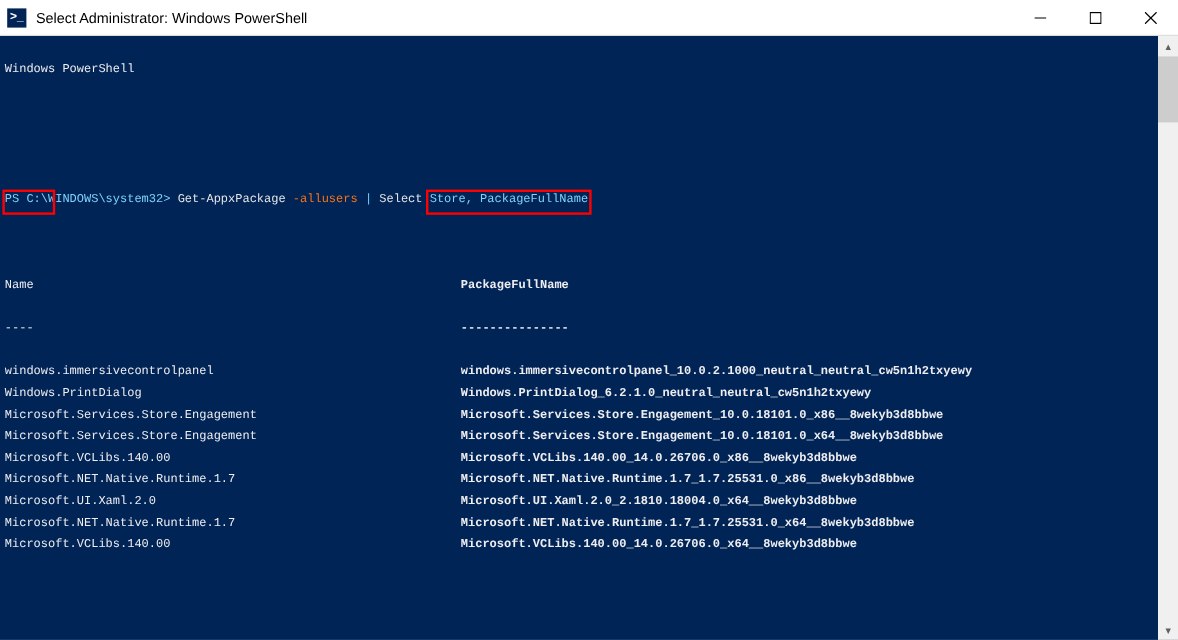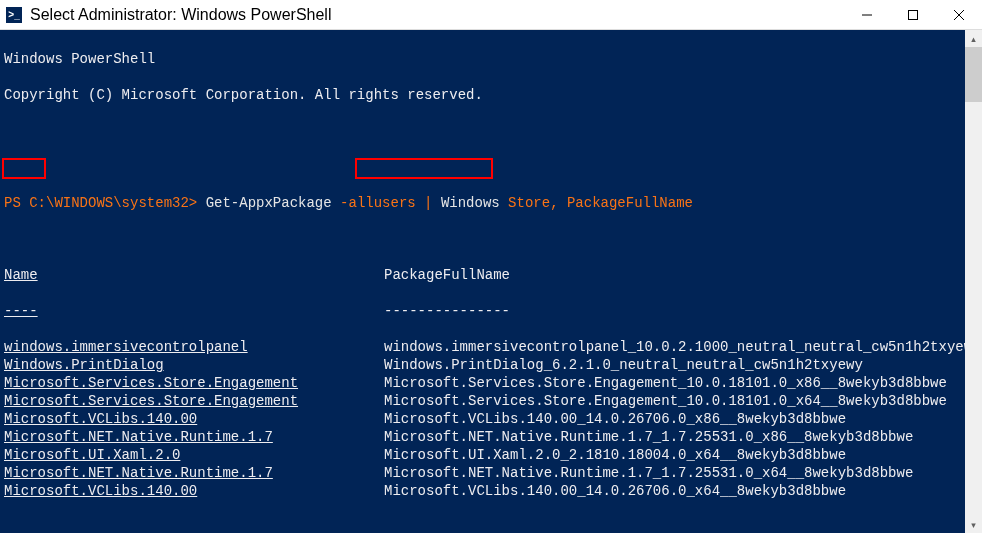--- a/index.html
+++ b/index.html
@@ -25,21 +25,21 @@
       background: #012456;
       margin-right: 8px;
       display: flex;
       align-items: center;
       justify-content: center;
       color: #fff;
       font-size: 10px;
       font-weight: bold;
     }
     .titlebar .title {
-      font-size: 16px;
+      font-size: 12px;
       color: #000;
     }
     .win-controls {
       position: absolute;
       right: 0;
       top: 0;
       display: flex;
       height: 30px;
     }
     .win-btn {
@@ -57,21 +57,21 @@
       width: 100%;
       height: calc(100% - 30px);
       background: #012456;
     }
     .console {
       width: calc(100% - 17px);
       height: 100%;
       background: #012456;
       color: #eeedf0;
       font-family: Consolas, "Courier New", monospace;
-      font-size: 14px;
+      font-size: 10px;
       line-height: 18px;
       padding: 2px 4px;
       white-space: pre;
       overflow: hidden;
       position: relative;
     }
     .scrollbar {
       position: absolute;
       right: 0;
       top: 0;
@@ -93,26 +93,26 @@
     .scroll-up { top: 0; }
     .scroll-down { bottom: 0; }
     .scroll-thumb {
       position: absolute;
       top: 17px;
       width: 17px;
       height: 55px;
       background: #cdcdcd;
     }
     .yellow { color: #e5e5e5; }
-    .white { color: #f97316; }
+    .white { color: #7dd3fc; }
     .gray { color: #f97316; }
     .line { display: block; height: 18px; }
     .row { display: flex; }
-    .col-name { width: 380px; flex-shrink: 0; text-decoration: underline; }
-    .col-full { flex: 1; }
+    .col-name { width: 380px; flex-shrink: 0; }
+    .col-full { flex: 1; font-weight: bold; }
     .redbox {
       position: absolute;
       border: 2px solid #ff0000;
       pointer-events: none;
     }
   </style>
 </head>
 <body>
 
 <div class="titlebar">
@@ -134,24 +134,23 @@
           <line x1="0" y1="0" x2="10" y2="10" stroke-width="1"></line>
           <line x1="10" y1="0" x2="0" y2="10" stroke-width="1"></line>
         </svg>
     </div>
   </div>
 </div>
 
 <div class="console-wrap">
   <div class="console">
 <span class="line">Windows PowerShell</span>
-<span class="line">Copyright (C) Microsoft Corporation. All rights reserved.</span>
 <span class="line"></span>
 <span class="line"></span>
-<span class="line"><span class="white">PS C:\WINDOWS\system32&gt; </span><span class="yellow">Get-AppxPackage</span><span class="gray"> -allusers</span><span class="white"> | </span><span class="yellow">Windows</span><span class="white"> Store, PackageFullName</span></span>
+<span class="line"><span class="white">PS C:\WINDOWS\system32&gt; </span><span class="yellow">Get-AppxPackage</span><span class="gray"> -allusers</span><span class="white"> | </span><span class="yellow">Select</span><span class="white"> Store, PackageFullName</span></span>
 <span class="line"></span>
 <span class="line row"><span class="col-name">Name</span><span class="col-full">PackageFullName</span></span>
 <span class="line row"><span class="col-name">----</span><span class="col-full">---------------</span></span>
 <div id="rows"><span class="line row"><span class="col-name">windows.immersivecontrolpanel</span><span class="col-full">windows.immersivecontrolpanel_10.0.2.1000_neutral_neutral_cw5n1h2txyewy</span></span><span class="line row"><span class="col-name">Windows.PrintDialog</span><span class="col-full">Windows.PrintDialog_6.2.1.0_neutral_neutral_cw5n1h2txyewy</span></span><span class="line row"><span class="col-name">Microsoft.Services.Store.Engagement</span><span class="col-full">Microsoft.Services.Store.Engagement_10.0.18101.0_x86__8wekyb3d8bbwe</span></span><span class="line row"><span class="col-name">Microsoft.Services.Store.Engagement</span><span class="col-full">Microsoft.Services.Store.Engagement_10.0.18101.0_x64__8wekyb3d8bbwe</span></span><span class="line row"><span class="col-name">Microsoft.VCLibs.140.00</span><span class="col-full">Microsoft.VCLibs.140.00_14.0.26706.0_x86__8wekyb3d8bbwe</span></span><span class="line row"><span class="col-name">Microsoft.NET.Native.Runtime.1.7</span><span class="col-full">Microsoft.NET.Native.Runtime.1.7_1.7.25531.0_x86__8wekyb3d8bbwe</span></span><span class="line row"><span class="col-name">Microsoft.UI.Xaml.2.0</span><span class="col-full">Microsoft.UI.Xaml.2.0_2.1810.18004.0_x64__8wekyb3d8bbwe</span></span><span class="line row"><span class="col-name">Microsoft.NET.Native.Runtime.1.7</span><span class="col-full">Microsoft.NET.Native.Runtime.1.7_1.7.25531.0_x64__8wekyb3d8bbwe</span></span><span class="line row"><span class="col-name">Microsoft.VCLibs.140.00</span><span class="col-full">Microsoft.VCLibs.140.00_14.0.26706.0_x64__8wekyb3d8bbwe</span></span></div>
     <div id="redboxes"><div class="redbox" style="left: 2px; top: 128px; width: 44px; height: 21px;"></div><div class="redbox" style="left: 355px; top: 128px; width: 138px; height: 21px;"></div></div>
   </div>
   <div class="scrollbar">
     <div class="scroll-up">▴</div>
     <div class="scroll-thumb"></div>
     <div class="scroll-down">▾</div>

